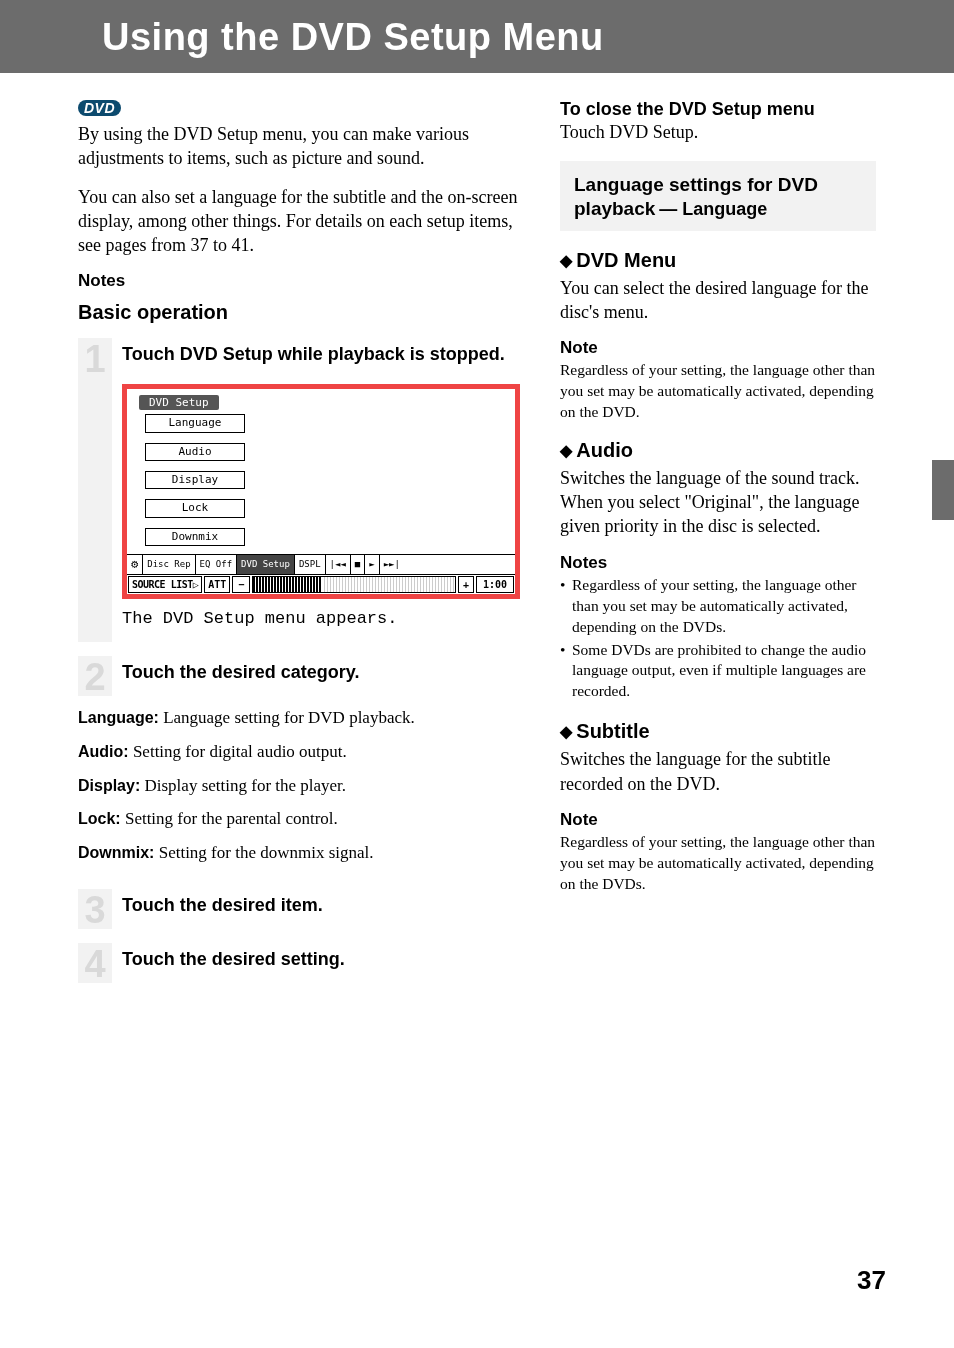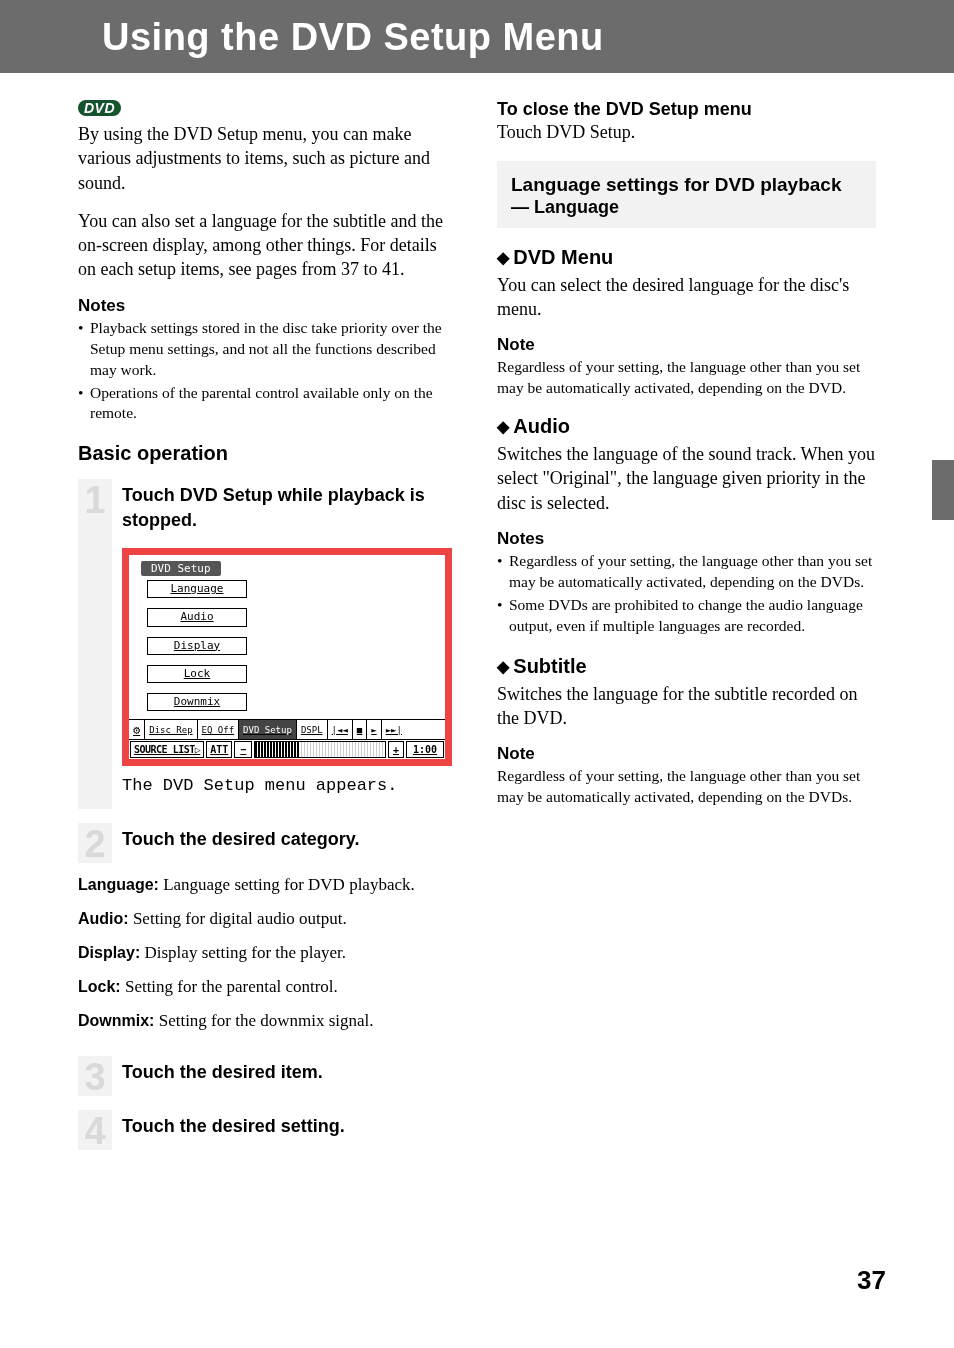--- a/index.html
+++ b/index.html
@@ -10,21 +10,21 @@
     color: #fff;
     padding: 16px 0 14px 80px;
     border-left: 22px solid #6c6c6c;
     margin-bottom: 26px;
   }
   .banner h1 { font-family: Arial, Helvetica, sans-serif; font-weight: bold; font-size: 38px; letter-spacing: 0.5px; }
   .content { display: flex; gap: 40px; padding: 0 78px 0 78px; }
   .col { flex: 1; }
   .dvd-badge {
     display: inline-block;
-    background: #14532d;
+    background: #0c4a6e;
     color: #fff;
     font-family: Arial, sans-serif;
     font-style: italic;
     font-weight: bold;
     font-size: 14px;
     padding: 0 6px;
     border-radius: 10px;
     margin-bottom: 6px;
     letter-spacing: 0.5px;
   }
@@ -86,26 +86,25 @@
     font-weight: bold;
     font-size: 20px;
     margin-top: 10px;
     margin-bottom: 4px;
   }
   .diamond-heading .dia { font-size: 16px; vertical-align: 1px; margin-right: 4px; }
   .note-body { font-size: 15.5px; line-height: 1.35; margin-bottom: 16px; }
 
   
   .setup-diagram {
-    width: 330px;
-    border: 7px solid #ef4444;
+    width: 398px;
+    border: 5px solid #ef4444;
     margin: 6px 0 4px 0;
     font-family: "Lucida Console", Monaco, monospace;
     font-size: 12px;
-    text-decoration: underline;
   }
   .diagram-top { padding: 6px 6px 8px 6px; background: #fff; }
   .diagram-title-bar {
     display: inline-block;
     background: #555;
     color: #fff;
     padding: 1px 10px;
     border-radius: 2px;
     margin-left: 6px;
     margin-bottom: 4px;
@@ -201,24 +200,20 @@
   <div class="side-tab"></div>
 
   <div class="content">
 
     <div class="col">
       <span class="dvd-badge">DVD</span>
       <p class="body">By using the DVD Setup menu, you can make various adjustments to items, such as picture and sound.</p>
       <p class="body">You can also set a language for the subtitle and the on-screen display, among other things. For details on each setup items, see pages from 37 to 41.</p>
 
       <div class="notes-heading">Notes</div>
-      <ul class="notes-list">
-        <li>Playback settings stored in the disc take priority over the Setup menu settings, and not all the functions described may work.</li>
-        <li>Operations of the parental control available only on the remote.</li>
-      </ul>
 
       <div class="basic-op">Basic operation</div>
 
       
       <div class="step">
         <div class="step-num">1</div>
         <div class="step-body">
           <div class="step-title">Touch DVD Setup while playback is stopped.</div>
         </div>
       </div>

